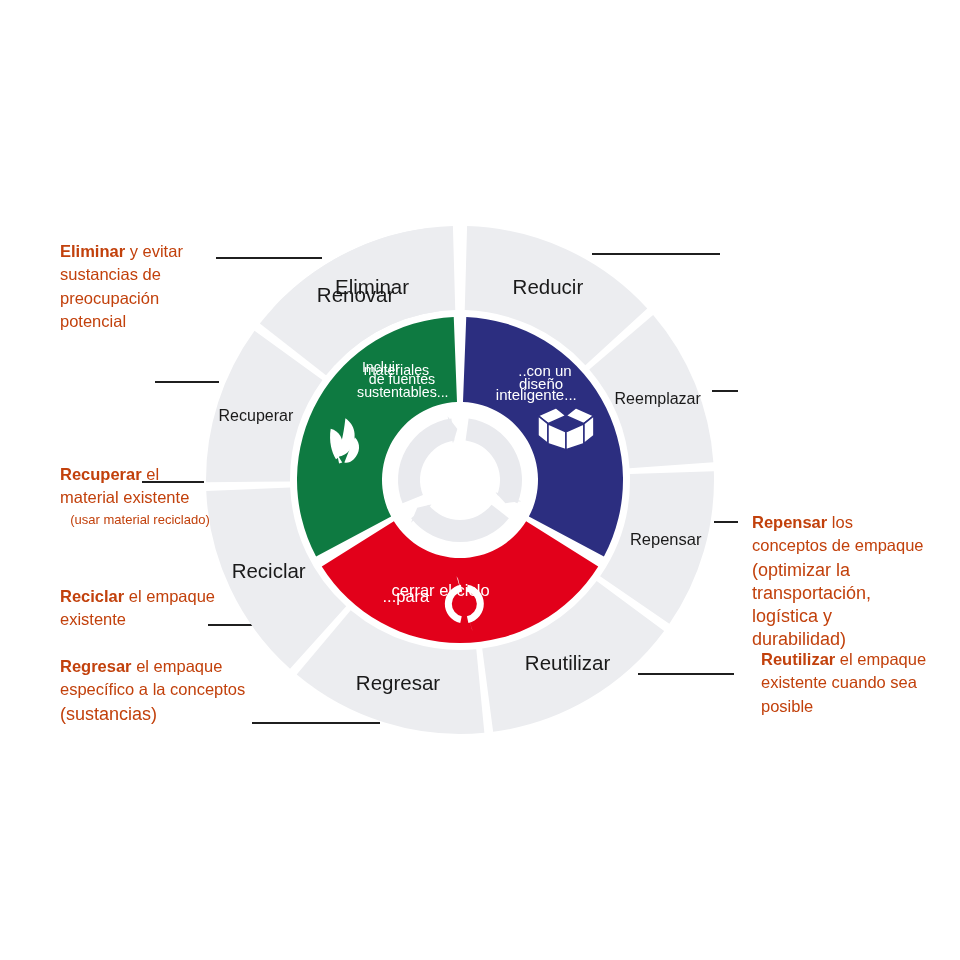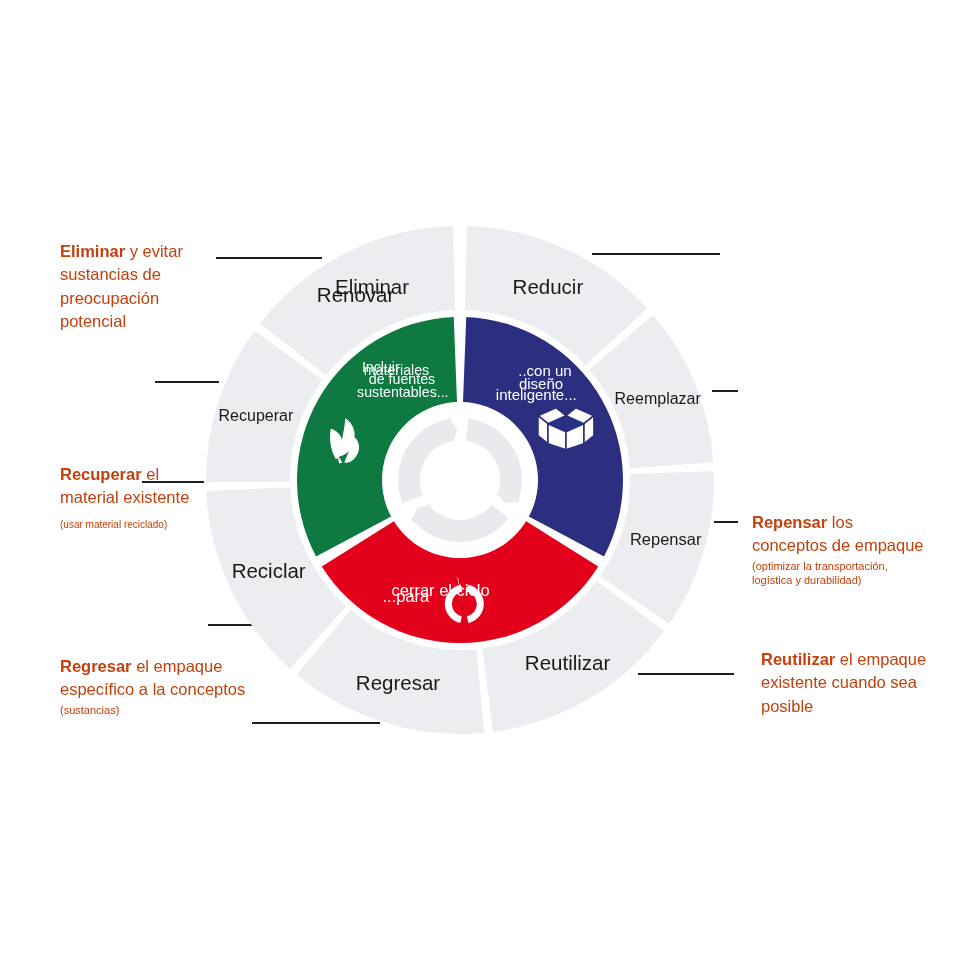--- a/index.html
+++ b/index.html
@@ -44,27 +44,28 @@
   
   .callout {
     position: absolute;
     font-family: "Liberation Sans", sans-serif;
     font-size: 16.5px;
     line-height: 1.42;
     color: #c2410c;
   }
   .callout .b { font-weight: bold; }
   .callout .sub {
-    font-size: 10px;
+    font-size: 13px;
     line-height: 1.32;
     display: block;
-    margin-top: 8px;
+    margin-top: 1px;
+    text-align: center;
   }
   .callout .tiny {
-    font-size: 11px;
+    font-size: 18px;
     line-height: 1.28;
     display: block;
     margin-top: 1px;
   }
   .callout.right { text-align: left; }
   .callout.left  { text-align: left; }
 
   
   .leader {
     position: absolute;
@@ -181,20 +182,23 @@
   <div class="callout left" style="left:60px; top:240px; width:150px;">
     <span class="b">Eliminar</span><span> y evitar sustancias de preocupación potencial</span>
   </div>
 
 
   <div class="callout left" style="left:60px; top:463px; width:160px;">
     <span class="b">Recuperar</span><span> el material existente</span>
     <span class="sub">(usar material reciclado)</span>
   </div>
 
+  <div class="callout left" style="left:60px; top:585px; width:180px;">
+    <span class="b">Reciclar</span><span> el empaque existente</span>
+  </div>
 
   <div class="callout left" style="left:60px; top:655px; width:215px;">
     <span class="b">Regresar</span><span> el empaque específico a la conceptos</span>
     <span class="tiny">(sustancias)</span>
   </div>
 
 
 
   <div class="callout right" style="left:704px; top:511px; width:175px;margin-left:48px;">
     <span class="b">Repensar</span><span> los conceptos de empaque</span>

